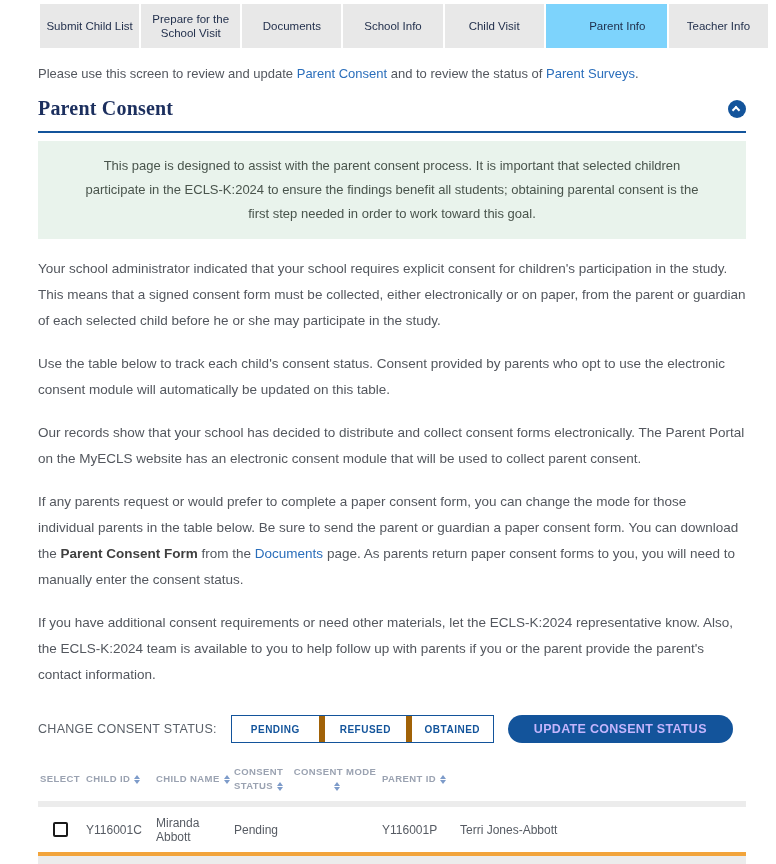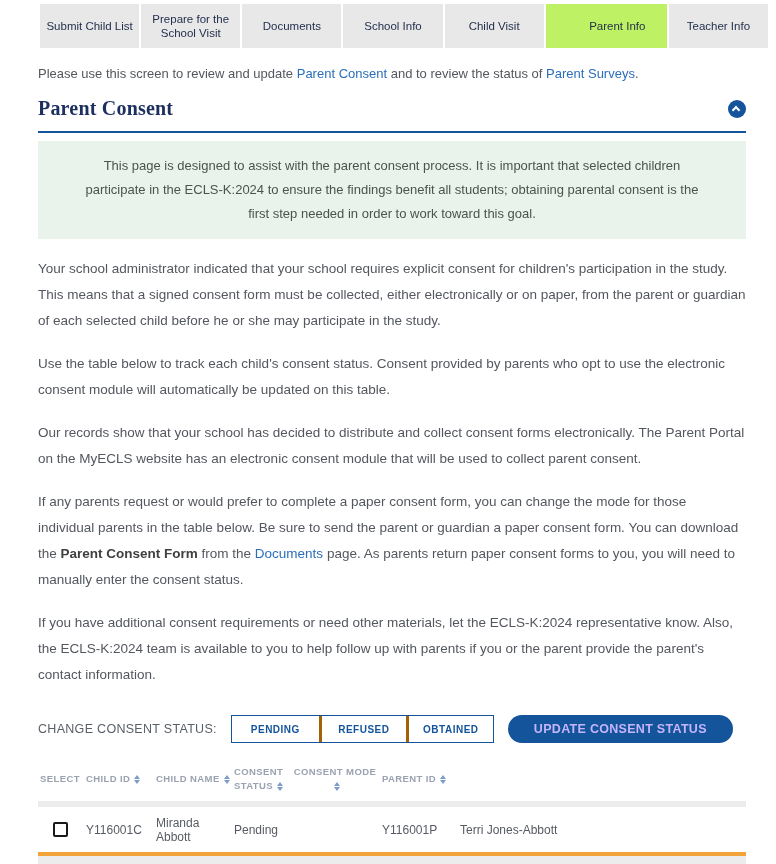--- a/index.html
+++ b/index.html
@@ -4,21 +4,21 @@
 <style>
   * { box-sizing: border-box; margin: 0; padding: 0; }
   html,body { width: 776px; height: 864px; overflow: hidden; background: #fff;
     font-family: "Liberation Sans", sans-serif; }
 
   
   .tabbar { display: flex; gap: 2px; margin: 4px 8px 0 40px; }
   .tab { flex: 1; background: #E8E8E8; color: #1E2C49; font-size: 11.5px;
     min-height: 44px; display: flex; align-items: center; justify-content: center;
     text-align: center; padding: 4px 6px; line-height: 1.25; cursor: pointer; }
-  .tab.active { background: #bef264; padding-left: 28px; }
+  .tab.active { background: #7dd3fc; padding-left: 28px; }
 
   
   .content { margin: 0 30px 0 38px; }
   .intro { margin-top: 18px; font-size: 13px; color: #53575E; }
   a.link { color: #2A6EBB; text-decoration: none; cursor: pointer; }
 
   .section-head { display: flex; align-items: flex-end; justify-content: space-between;
     margin-top: 16px; border-bottom: 2px solid #13549B; padding-bottom: 11px; }
   .section-head h1 { font-family: "Liberation Serif", serif; font-size: 20px;
     font-weight: 700; color: #1C2F5E; letter-spacing: 0.2px; }
@@ -31,21 +31,21 @@
     text-align: center; font-size: 13px; line-height: 24px; color: #49544C; }
 
   .para { margin-top: 17px; font-size: 13.5px; line-height: 26px; color: #53575E; }
   .para b { color: #404040; margin-top: 20px; }
 
   
   .controls { display: flex; align-items: center; margin-top: 27px; }
   .controls-label { font-size: 12.5px; color: #5A6068; letter-spacing: 0.3px; margin-right: 14px; }
   .seg-group { display: flex; border: 1px solid #13549B; background: #fff; }
   .seg-btn { width: 87px; height: 26px; background: #fff; border: none;
-    border-left: 3px solid #a16207; color: #13549B; font-size: 10px; font-weight: 700;
+    border-left: 6px solid #a16207; color: #13549B; font-size: 10px; font-weight: 700;
     letter-spacing: 0.5px; cursor: pointer; font-family: "Liberation Sans", sans-serif; }
   .seg-btn:first-child { border-left: none; }
   .pill-btn { margin-left: 14px; height: 28px; padding: 0 26px; border: none;
     border-radius: 14px; background: #13549B; color: #c4b5fd; font-size: 12.5px;
     font-weight: 700; letter-spacing: 0.3px; cursor: pointer;
     font-family: "Liberation Sans", sans-serif; }
 
   
   .grid-cols { display: grid; grid-template-columns: 44px 70px 78px 62px 86px 78px 1fr;
     align-items: center; }

